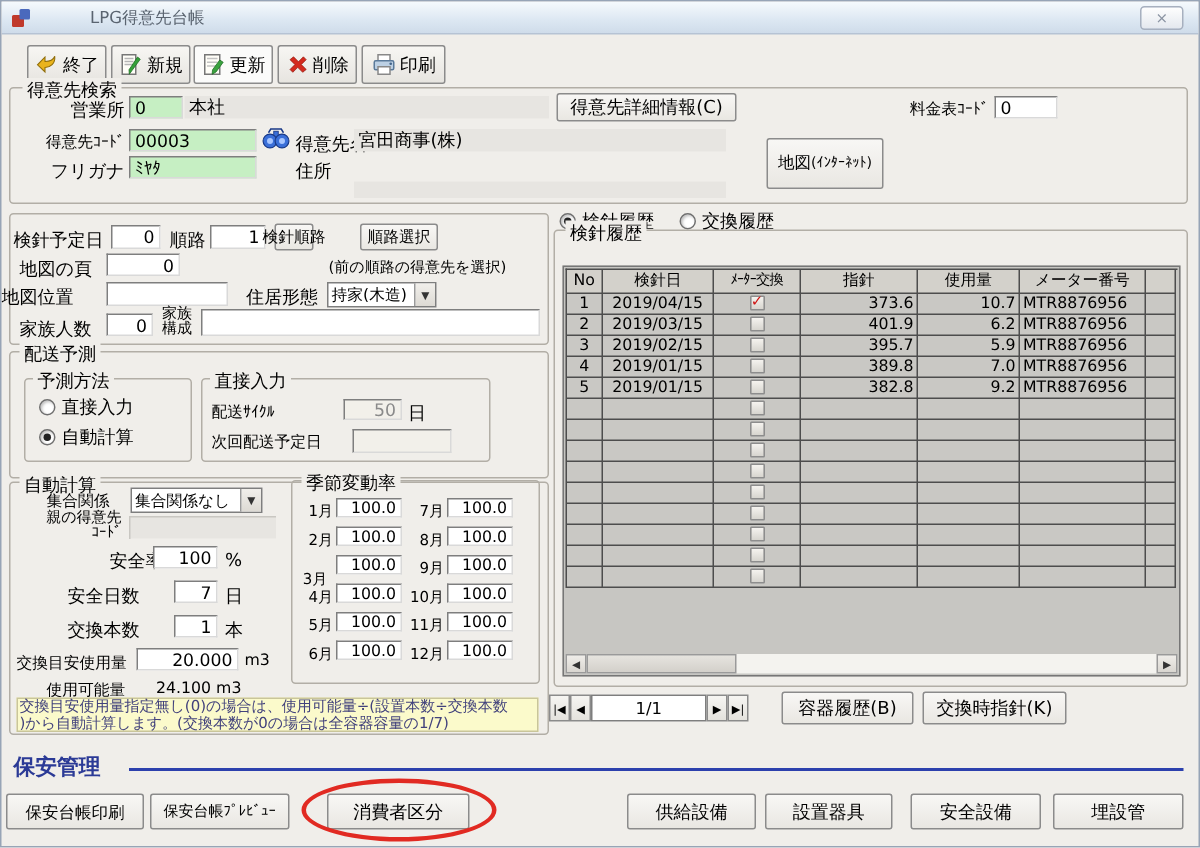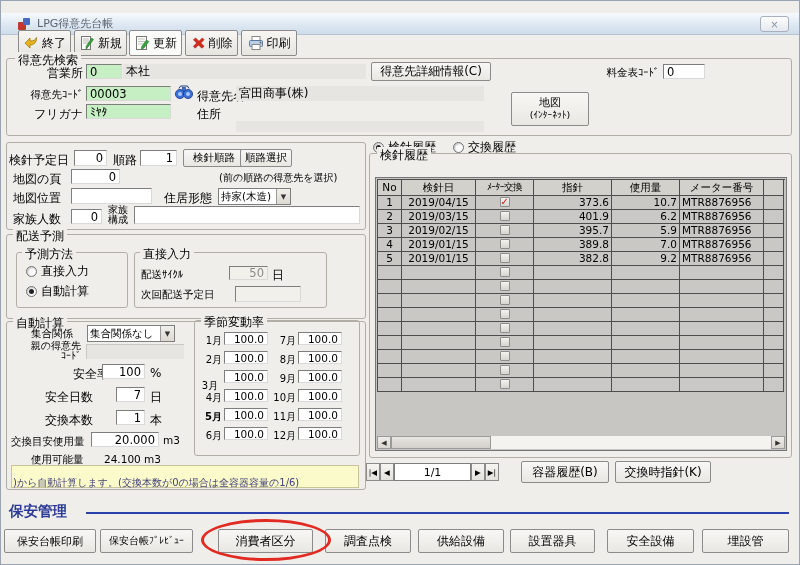--- a/index.html
+++ b/index.html
@@ -4,23 +4,23 @@
 <style>
   * { margin:0; padding:0; box-sizing:border-box; }
   html,body { background:#d8d8d8; }
   .app {
     position:relative; width:800px; height:565px;
     background:#f0eeea; border:1px solid #97a4b6; overflow:hidden;
     font-family:"DejaVu Sans","Liberation Sans",sans-serif; font-size:12px; color:#000;
     cursor:default;
   }
   
-  .titlebar { position:absolute; left:0; top:12px; width:100%; height:22px;
+  .titlebar { position:absolute; left:0; top:0; width:100%; height:22px;
     background:linear-gradient(#f6fafd,#dce7f2 60%,#cfdcea); border-bottom:1px solid #b6c3d4;
-    display:flex; align-items:center; padding:0 16px; }
+    display:flex; align-items:center; padding:0 6px;gap:33px; }
   .titletext { font-size:11px; color:#5a6470; margin-left:6px; }
   .closebtn { position:absolute; right:10px; top:3px; width:29px; height:16px;
     background:linear-gradient(#fefefe,#e4e8ee); border:1px solid #a7b0bf; border-radius:3px;
     font-size:10px; color:#8a93a2; display:flex; align-items:center; justify-content:center; }
   
   .tbtn { position:absolute; top:29px; height:26px;
     background:linear-gradient(#f7f6f3,#e7e5e0); border:1px solid #8b8b8b; border-radius:2px;
     display:flex; align-items:center; justify-content:center; gap:3px; font-size:12px;margin-left:10px; }
   .tbtn.lit { background:#fbfbfa; }
   
@@ -185,36 +185,36 @@
       </svg>
   </span>
   <span class="lbl" style="left:196px;top:87px;">得意先名</span>
   <div class="band" style="left:235px;top:85px;width:248px;height:15px;">宮田商事(株)</div>
 
   <span class="lbl r" style="left:18px;top:105px;width:64px;">フリガナ</span>
   <div class="tf green" style="left:85px;top:103px;width:85px;height:15px;">ﾐﾔﾀ</div>
   <span class="lbl" style="left:196px;top:105px;">住所</span>
   <div class="band" style="left:235px;top:120px;width:248px;height:11px;"></div>
 
-  <div class="btn" style="left:510px;top:91px;width:78px;height:34px;flex-direction:column;line-height:12px;">
+  <div class="btn" style="left:510px;top:91px;width:78px;height:34px;flex-direction:row;line-height:12px;">
     <span style="font-size:11px;">地図</span>
     <span style="font-size:9.5px;">(ｲﾝﾀｰﾈｯﾄ)</span>
   </div>
 
   <div class="gbox" style="left:5px;top:141px;width:360px;height:88px;"></div>
   <span class="lbl" style="left:8px;top:151px;">検針予定日</span>
   <div class="tf num" style="left:73px;top:149px;width:33px;height:16px;">0</div>
   <span class="lbl" style="left:112px;top:151px;">順路</span>
   <div class="tf num" style="left:139px;top:149px;width:37px;height:16px;">1</div>
-  <div class="btn sm" style="left:182px;top:148px;width:62px;height:18px;">検針順路</div>
+  <div class="btn sm" style="left:182px;top:148px;width:26px;height:18px;">検針順路</div>
   <div class="btn sm" style="left:239px;top:148px;width:52px;height:18px;">順路選択</div>
   <span class="lbl xs" style="left:218px;top:170px;">(前の順路の得意先を選択)</span>
   <span class="lbl" style="left:12px;top:170px;">地図の頁</span>
   <div class="tf num" style="left:70px;top:168px;width:49px;height:15px;">0</div>
-  <span class="lbl" style="left:12px;top:189px;">地図位置</span>
+  <span class="lbl" style="left:0;top:189px;">地図位置</span>
   <div class="tf" style="left:70px;top:187px;width:81px;height:16px;"></div>
   <span class="lbl" style="left:163px;top:189px;">住居形態</span>
   <div class="combo" style="left:217px;top:187px;width:73px;height:17px;">
     <span class="cv">持家(木造)</span>
     <span class="ca">▼</span>
   </div>
   <span class="lbl" style="left:12px;top:210px;">家族人数</span>
   <div class="tf num" style="left:70px;top:208px;width:31px;height:15px;">0</div>
   <span class="lbl xs" style="left:107px;top:204px;line-height:10px;"><span>家族</span><br><span>構成</span></span>
   <div class="tf" style="left:133px;top:205px;width:226px;height:18px;"></div>
@@ -256,42 +256,42 @@
   <span class="lbl" style="left:149px;top:388px;">日</span>
   <span class="lbl" style="left:44px;top:411px;">交換本数</span>
   <div class="tf num" style="left:115px;top:409px;width:29px;height:15px;">1</div>
   <span class="lbl" style="left:149px;top:411px;">本</span>
   <span class="lbl sm" style="left:10px;top:434px;">交換目安使用量</span>
   <div class="tf num" style="left:90px;top:431px;width:68px;height:15px;">20.000</div>
   <span class="lbl sm" style="left:162px;top:433px;">m3</span>
   <span class="lbl sm" style="left:30px;top:452px;">使用可能量</span>
   <span class="lbl sm" style="left:103px;top:452px;">24.100 m3</span>
   <div class="note" style="left:10px;top:464px;width:348px;height:23px;">
-    <br><span>)から自動計算します。(交換本数が0の場合は全容器容量の1/6)</span>
+    <span>交換目安使用量指定無し(0)の場合は、使用可能量÷(設置本数÷交換本数</span><br><span>)から自動計算します。(交換本数が0の場合は全容器容量の1/7)</span>
   </div>
 
   <div class="gbox" style="left:193px;top:319px;width:166px;height:136px;"></div>
   <span class="glegend" style="left:200px;top:313px;">季節変動率</span>
   <span class="lbl xs r" style="left:197px;top:333px;width:24px;">1月</span>
   <div class="tf num" style="left:223px;top:331px;width:44px;height:13px;font-size:10.5px;">100.0</div>
   <span class="lbl xs r" style="left:267px;top:333px;width:28px;">7月</span>
   <div class="tf num" style="left:297px;top:331px;width:44px;height:13px;font-size:10.5px;">100.0</div>
   <span class="lbl xs r" style="left:197px;top:352px;width:24px;">2月</span>
   <div class="tf num" style="left:223px;top:350px;width:44px;height:13px;font-size:10.5px;">100.0</div>
   <span class="lbl xs r" style="left:267px;top:352px;width:28px;">8月</span>
   <div class="tf num" style="left:297px;top:350px;width:44px;height:13px;font-size:10.5px;">100.0</div>
   <span class="lbl xs r" style="left:197px;top:378px;width:24px;text-align:center;">3月</span>
   <div class="tf num" style="left:223px;top:369px;width:44px;height:13px;font-size:10.5px;">100.0</div>
   <span class="lbl xs r" style="left:267px;top:371px;width:28px;">9月</span>
   <div class="tf num" style="left:297px;top:369px;width:44px;height:13px;font-size:10.5px;">100.0</div>
   <span class="lbl xs r" style="left:197px;top:390px;width:24px;">4月</span>
   <div class="tf num" style="left:223px;top:388px;width:44px;height:13px;font-size:10.5px;">100.0</div>
   <span class="lbl xs r" style="left:267px;top:390px;width:28px;">10月</span>
   <div class="tf num" style="left:297px;top:388px;width:44px;height:13px;font-size:10.5px;">100.0</div>
-  <span class="lbl xs r" style="left:197px;top:409px;width:24px;font-weight:bold;">5月</span>
+  <span class="lbl xs r" style="left:197px;top:409px;width:24px;">5月</span>
   <div class="tf num" style="left:223px;top:407px;width:44px;height:13px;font-size:10.5px;">100.0</div>
   <span class="lbl xs r" style="left:267px;top:409px;width:28px;">11月</span>
   <div class="tf num" style="left:297px;top:407px;width:44px;height:13px;font-size:10.5px;">100.0</div>
   <span class="lbl xs r" style="left:197px;top:428px;width:24px;">6月</span>
   <div class="tf num" style="left:223px;top:426px;width:44px;height:13px;font-size:10.5px;">100.0</div>
   <span class="lbl xs r" style="left:267px;top:428px;width:28px;">12月</span>
   <div class="tf num" style="left:297px;top:426px;width:44px;height:13px;font-size:10.5px;">100.0</div>
 
   <div class="radio on" style="left:372px;top:138px;">
     <span class="rc"></span>
@@ -485,20 +485,19 @@
   <div class="nbtn" style="left:470px;">▶</div>
   <div class="nbtn" style="left:484px;">▶|</div>
   <div class="btn" style="left:614px;top:460px;width:96px;height:22px;">交換時指針(K)</div>
   <div class="btn" style="left:520px;top:460px;width:88px;height:22px;">容器履歴(B)</div>
 
   <div class="secttitle">保安管理</div>
   <div class="sectline"></div>
   <div class="btn" style="left:3px;top:528px;width:92px;height:24px;font-size:11px;">保安台帳印刷</div>
   <div class="btn" style="left:99px;top:528px;width:93px;height:24px;font-size:10px;">保安台帳ﾌﾟﾚﾋﾞｭｰ</div>
   <div class="btn" style="left:217px;top:528px;width:95px;height:24px;">消費者区分</div>
-  <div class="btn" style="left:324px;top:528px;width:86px;height:24px;">調査点検</div>
   <div class="btn" style="left:417px;top:528px;width:86px;height:24px;">供給設備</div>
   <div class="btn" style="left:509px;top:528px;width:85px;height:24px;">設置器具</div>
   <div class="btn" style="left:606px;top:528px;width:87px;height:24px;">安全設備</div>
   <div class="btn" style="left:701px;top:528px;width:87px;height:24px;">埋設管</div>
   <div class="ellipse"></div>
 
 </div>
 
 </body></html>

